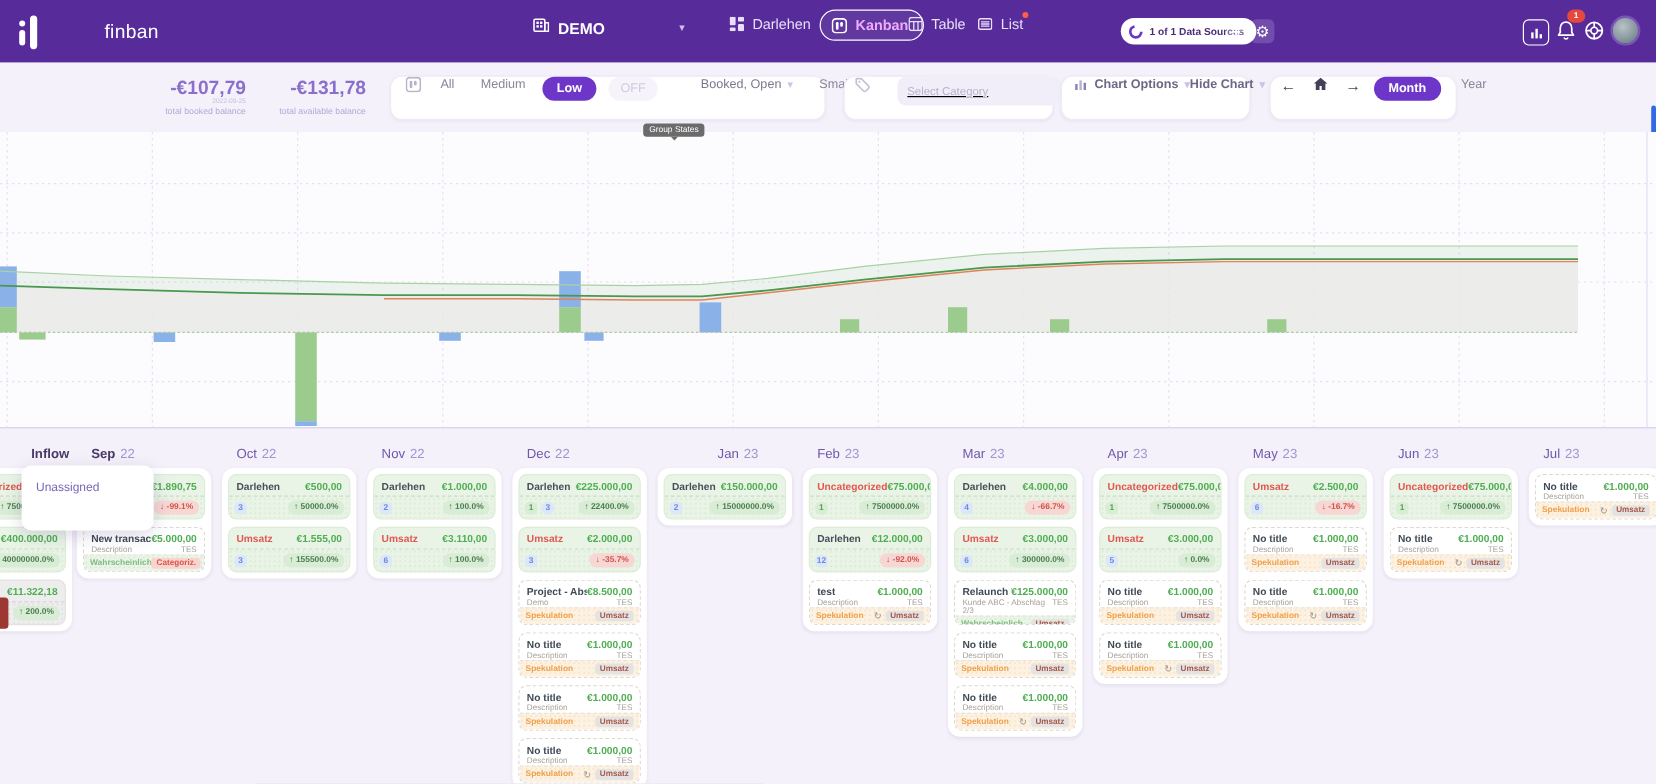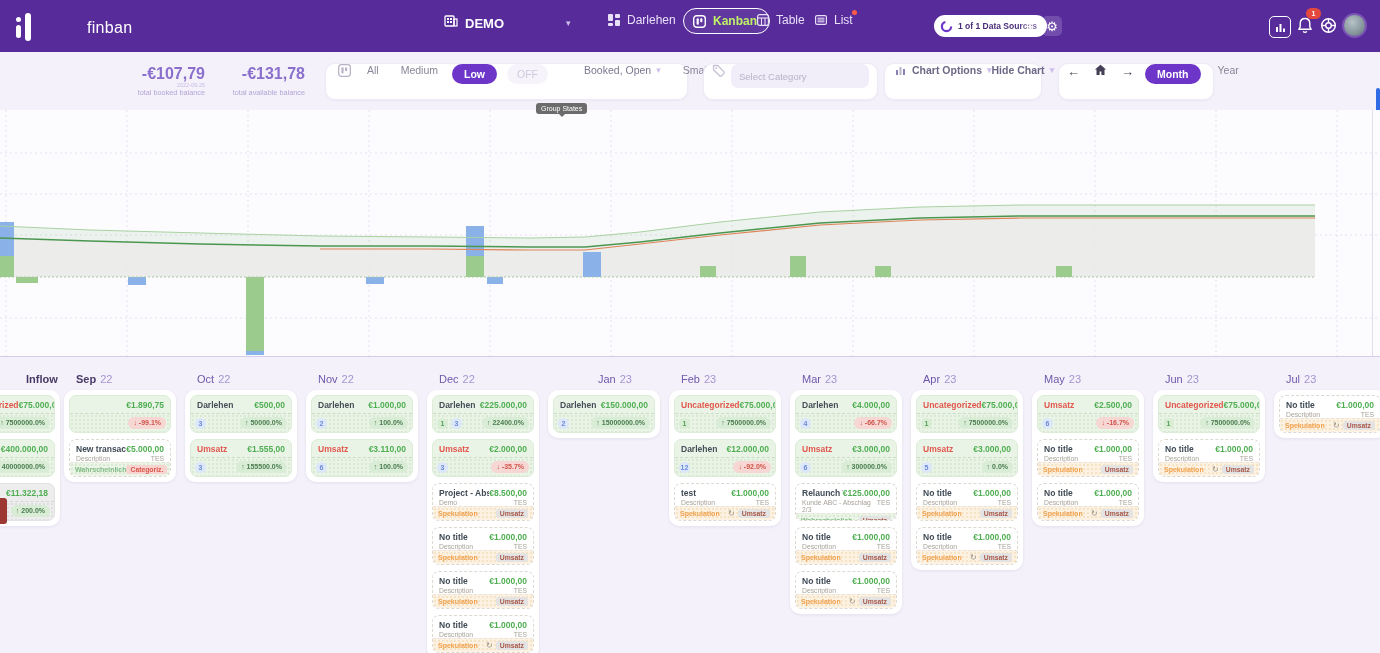--- a/index.html
+++ b/index.html
@@ -13,21 +13,21 @@
   .logo-bar-s{position:absolute;left:0;top:14px;width:5px;height:13px;border-radius:3px;background:#fff;}
   .logo-bar-t{position:absolute;left:9px;top:2px;width:6px;height:28px;border-radius:3px;background:#fff;}
   .brand-name{font-size:16px;letter-spacing:.3px;color:#fff;padding-bottom:4px;margin-left:40px;}
   .workspace{position:absolute;left:444px;top:14px;display:flex;align-items:center;gap:7px;cursor:pointer;}
   .workspace .wname{font-size:13px;font-weight:bold;}
   .caret{font-size:9px;color:#cfc0ea;}
   .workspace .caret{position:absolute;left:122px;top:4px;}
   .navtab{position:absolute;top:13px;display:flex;align-items:center;gap:7px;font-size:12px;color:#e8dff8;cursor:pointer;}
   .navtab svg{display:block;}
   #tab-dashboard{left:608px;}
-  #tab-kanban{left:683px;top:8px;border:1.5px solid #fff;border-radius:16px;padding:5px 12px 5px 9px;font-weight:bold;color:#bef264;background:rgba(255,255,255,.06);}
+  #tab-kanban{left:683px;top:8px;border:1.5px solid #fff;border-radius:16px;padding:5px 12px 5px 9px;font-weight:bold;color:#f0abfc;background:rgba(255,255,255,.06);}
   #tab-table{left:757px;}
   #tab-list{left:815px;}
   .notif-dot{position:absolute;left:852px;top:10px;width:5px;height:5px;border-radius:50%;background:#ff5c49;}
   .ds-pill{position:absolute;left:934px;top:15px;height:22px;background:#fff;border-radius:11px;display:flex;align-items:center;gap:5px;padding:0 10px 0 6px;cursor:pointer;}
   .ds-pill span{font-size:8.5px;color:#4a2d7a;font-weight:bold;}
   .icon-btn{position:absolute;display:flex;align-items:center;justify-content:center;cursor:pointer;}
   #add-ds{left:1021px;top:17px;width:18px;height:18px;background:rgba(255,255,255,.28);border-radius:4px;font-size:13px;font-weight:bold;}
   #gear-box{left:1042px;top:16px;width:20px;height:20px;background:rgba(255,255,255,.16);border-radius:5px;font-size:13px;}
   #stats-btn{left:1269px;top:16px;width:20px;height:20px;border:1.4px solid #fff;border-radius:5px;}
   #bell-btn{left:1295px;top:15px;width:20px;height:22px;}
@@ -42,21 +42,21 @@
   #bal2{left:221px;}
   .bal-amt{font-size:16px;font-weight:bold;color:#8a70cc;line-height:16px;}
   .bal-date{font-size:5.5px;color:#c7bbe3;line-height:6px;}
   .bal-cap{font-size:7.3px;color:#b3a6d6;line-height:9px;}
   .tb-group{position:absolute;top:11px;height:37px;background:#fff;border:1px solid #efeaf7;border-radius:10px;box-shadow:0 1px 2px rgba(90,60,140,.05);display:flex;align-items:flex-start;box-sizing:border-box;}
   #grp-states{left:325px;width:363px;padding:0 12px;}
   .seg{font-size:10.5px;color:#8a8598;cursor:pointer;white-space:nowrap;}
   .seg.pale{color:#cfc9dd;background:#f6f3fa;border-radius:14px;padding:4px 10px;}
   .seg.sel{background:#6d36c9;color:#fff;border-radius:14px;padding:4px 12px;font-weight:bold;}
   .state-select{display:flex;align-items:center;gap:5px;font-size:10.5px;color:#7d7790;cursor:pointer;white-space:nowrap;margin-left:20px;}
-  #grp-category{left:703px;width:175px;padding:0 8px;gap:6px;}
+  #grp-category{left:703px;width:175px;padding:0 8px;gap:23px;text-decoration:underline;}
   #grp-category input{flex:1;height:24px;border:none;background:#f2eef9;border-radius:7px;font-size:9.5px;color:#6e6886;padding:0 8px;outline:none;font-family:"Liberation Sans",sans-serif;width:120px;}
   #grp-category input::placeholder{color:#b9b2c9;}
   #grp-chart{left:884px;width:158px;padding:0 10px;justify-content:space-between;}
   .ddl{display:flex;align-items:center;gap:5px;font-size:10.5px;color:#6e6886;font-weight:bold;cursor:pointer;white-space:nowrap;}
   #grp-nav{left:1058px;width:156px;padding:0 8px;gap:7px;}
   .nav-arrow{font-size:13px;color:#4a4458;cursor:pointer;}
   .vdiv{width:1px;height:16px;background:#ece8f3;}
   .tooltip{position:absolute;left:536px;top:51px;background:#6b6b6b;color:#fff;font-size:7px;padding:2px 5px;border-radius:3px;z-index:9;}
   .tooltip:after{content:"";position:absolute;left:50%;bottom:-3px;margin-left:-3px;border-left:3px solid transparent;border-right:3px solid transparent;border-top:3px solid #6b6b6b;}
   .help-sq{position:absolute;left:1227px;top:73px;width:16px;height:16px;border:1.5px solid #7a68b8;border-radius:5px;color:#7a68b8;font-size:10px;font-weight:bold;display:flex;align-items:center;justify-content:center;cursor:pointer;}
@@ -338,20 +338,23 @@
         <line x1="0" y1="167" x2="1315" y2="167" stroke="#a9c9a2" stroke-width="1" stroke-dasharray="2,2"></line>
         <polyline points="320,139 430,139 530,140 585,140 640,134 720,125 820,115 920,110 1020,108 1130,108 1315,108" fill="none" stroke="#de8458" stroke-width="1.2"></polyline>
         <polyline points="0,116 90,120 200,123 320,126 430,127 530,128 585,127 640,122 720,112 820,102 920,97 1020,95 1130,95 1315,95" fill="none" stroke="#a9d2a2" stroke-width="1"></polyline>
         <polyline points="0,128 90,131 200,134 320,136 430,136 530,137 585,137 640,132 720,123 820,113 920,108 1020,106 1130,106 1315,106" fill="none" stroke="#4c9750" stroke-width="1.5"></polyline>
       </svg>
     <div class="chart-vline"></div>
   </div>
 
   <div class="kanban" id="kanban">
     <div class="maroon-strip"></div>
+    <div class="popup">
+      <span>Unassigned</span>
+    </div>
   <div class="khead" style="left: 26px;"><span class="km bold">Inflow</span></div>
       <div class="kcol" style="left: -52px;">
         <div class="card group">
         <div class="g1">
             <span class="gtitle red">Uncategorized</span>
         <span class="gamt">€75.000,00</span>
           </div>
         <div class="g2">
             <span class="gcnts"></span>
         <span class="chip up">↑ 7500000.0%</span>

